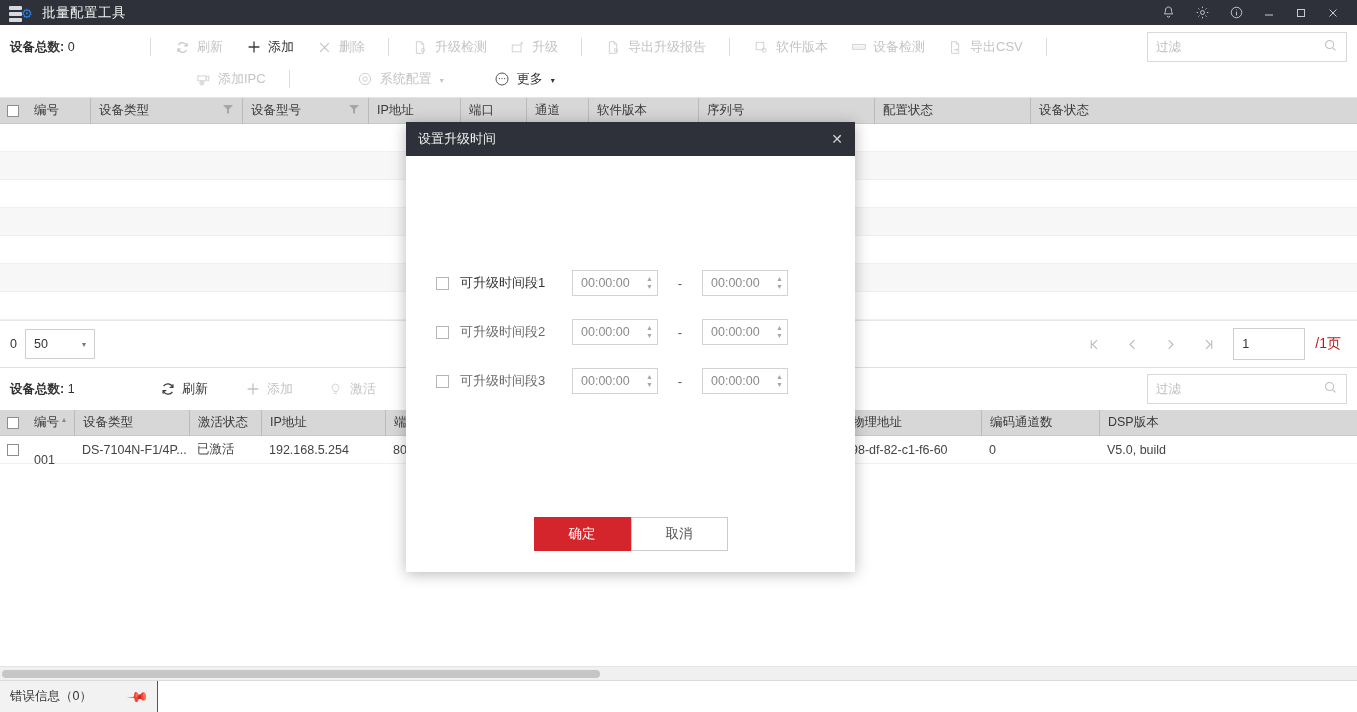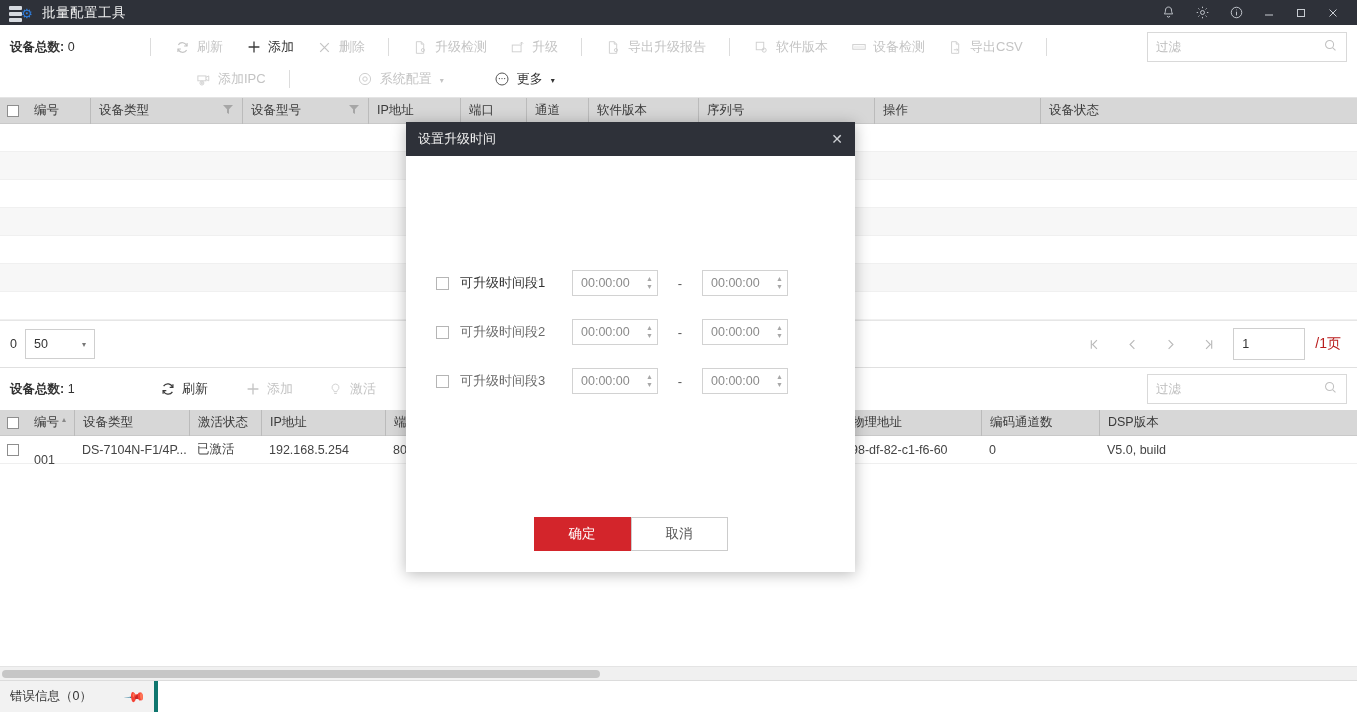--- a/index.html
+++ b/index.html
@@ -134,21 +134,21 @@
     background: #c6c6c6; border-radius: 4px;
   }
 
   
   .statusbar {
     position: absolute; left: 0; bottom: 0; width: 1357px; height: 32px; background: #ffffff;
     border-top: 1px solid #dcdcdc;
   }
   .errtab {
     position: absolute; left: 0; top: 0; height: 31px; width: 158px;
-    background: #f2f2f2; border-right: 4px solid #0f766e;
+    background: #f2f2f2; border-right: 1px solid #0f766e;
     display: flex; align-items: center; padding: 0 10px; font-size: 12.5px; color: #333;
   }
   .pin { margin-left: auto; color: #e23c3c; font-size: 14px; transform: rotate(40deg); }
 
   
   .overlay { position: absolute; inset: 0; background: transparent; }
   .modal {
     position: absolute; left: 406px; top: 122px; width: 449px; height: 450px;
     background: #fff; box-shadow: 0 2px 14px rgba(0,0,0,.28);
     display: flex; flex-direction: column;
@@ -411,21 +411,21 @@
         <svg width="12" height="12" viewBox="0 0 12 12" fill="#a6a6a6">
             <path d="M1 2h10l-4 4.3V11l-2-1.2V6.3z"></path>
           </svg>
       </span>
     </div>
     <div class="cell" style="width:92px;">IP地址</div>
     <div class="cell" style="width:66px;">端口</div>
     <div class="cell" style="width:62px;">通道</div>
     <div class="cell" style="width:110px;">软件版本</div>
     <div class="cell" style="width:176px;">序列号</div>
-    <div class="cell" style="width:166px;">操作</div>
+    <div class="cell" style="width:156px;">配置状态</div>
     <div class="cell" style="flex:1;">设备状态</div>
   </div>
 
   <div class="emptyrows">
     <div class="emptyrow"></div>
     <div class="emptyrow alt"></div>
     <div class="emptyrow"></div>
     <div class="emptyrow alt"></div>
     <div class="emptyrow"></div>
     <div class="emptyrow alt"></div>

